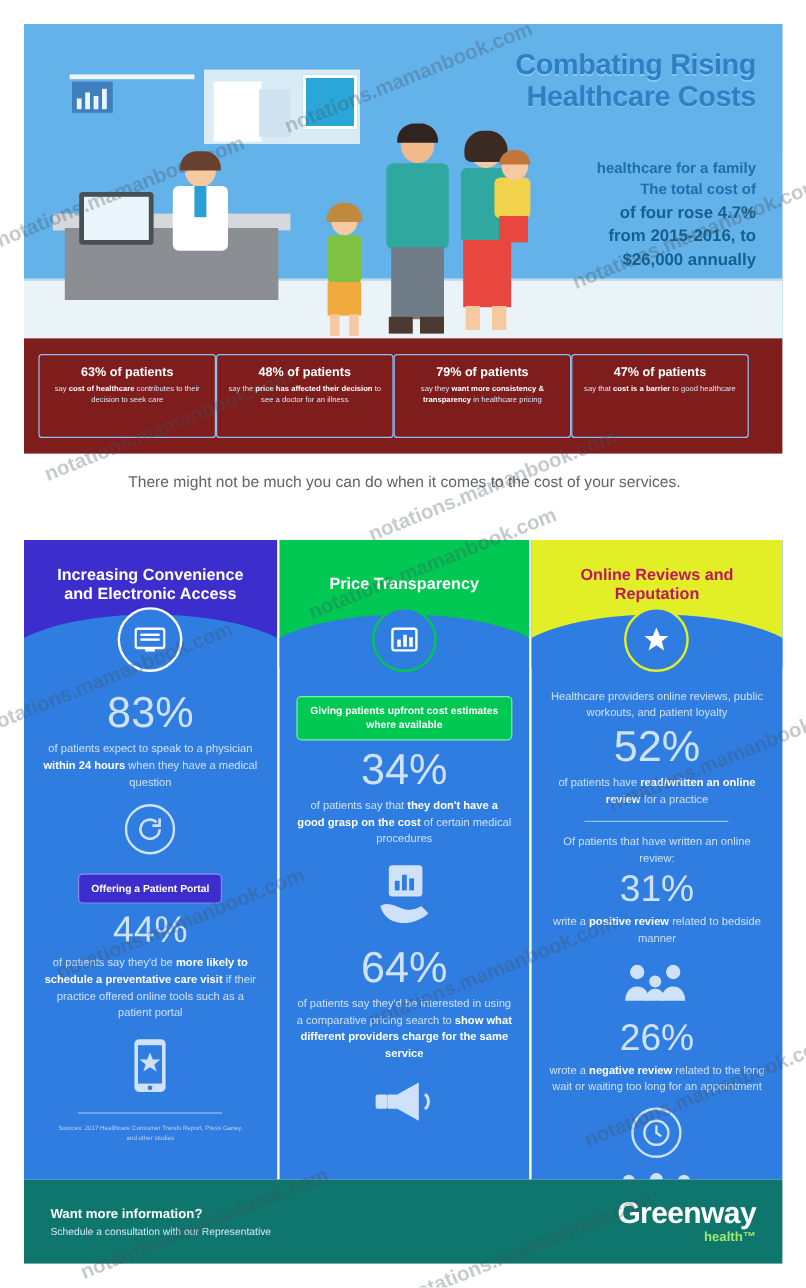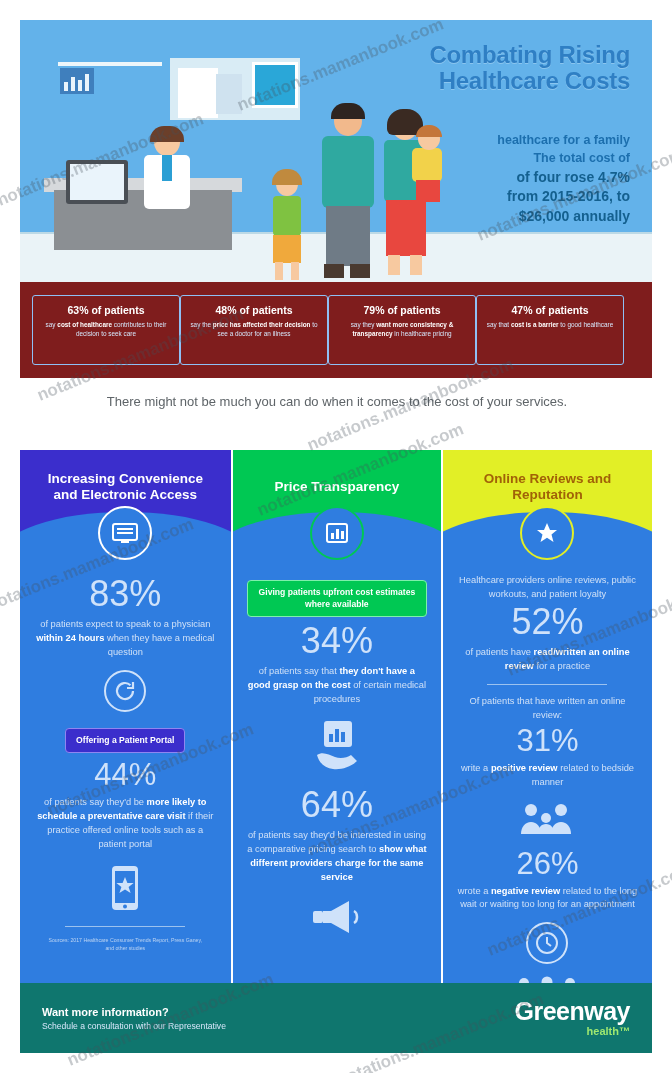--- a/index.html
+++ b/index.html
@@ -72,21 +72,21 @@
   .cols { position: absolute; left: 20px; top: 450px; width: 632px; height: 533px; display: flex; }
   .col { position: relative; width: 210.6px; height: 533px; background: #2f7de0; overflow: hidden; }
   .col + .col { border-left: 2px solid #ffffff; }
 
   .col-head {
     position: relative; height: 84px; display: flex; align-items: center; justify-content: center;
     text-align: center; font-weight: bold; font-size: 13.5px; line-height: 1.22; padding: 0 16px 10px;
   }
   .col1 .col-head { background:#3b2ecc; color:#ffffff; }
   .col2 .col-head { background:#00c853; color:#ffffff; }
-  .col3 .col-head { background:#e2ef26; color:#a16207; }
+  .col3 .col-head { background:#e2ef26; color:#be185d; }
   .head-curve {
     position:absolute; left:-10%; bottom:-22px; width:120%; height:44px;
     background:#2f7de0; border-radius: 50% 50% 0 0 / 100% 100% 0 0;
   }
   .head-badge {
     position:absolute; left:50%; bottom:-26px; transform:translateX(-50%);
     width:54px; height:54px; border-radius:50%; background:#2f7de0;
     border:2px solid #ffffff; display:flex; align-items:center; justify-content:center; z-index:3;
   }
   .col2 .head-badge { border-color:#00c853; }

